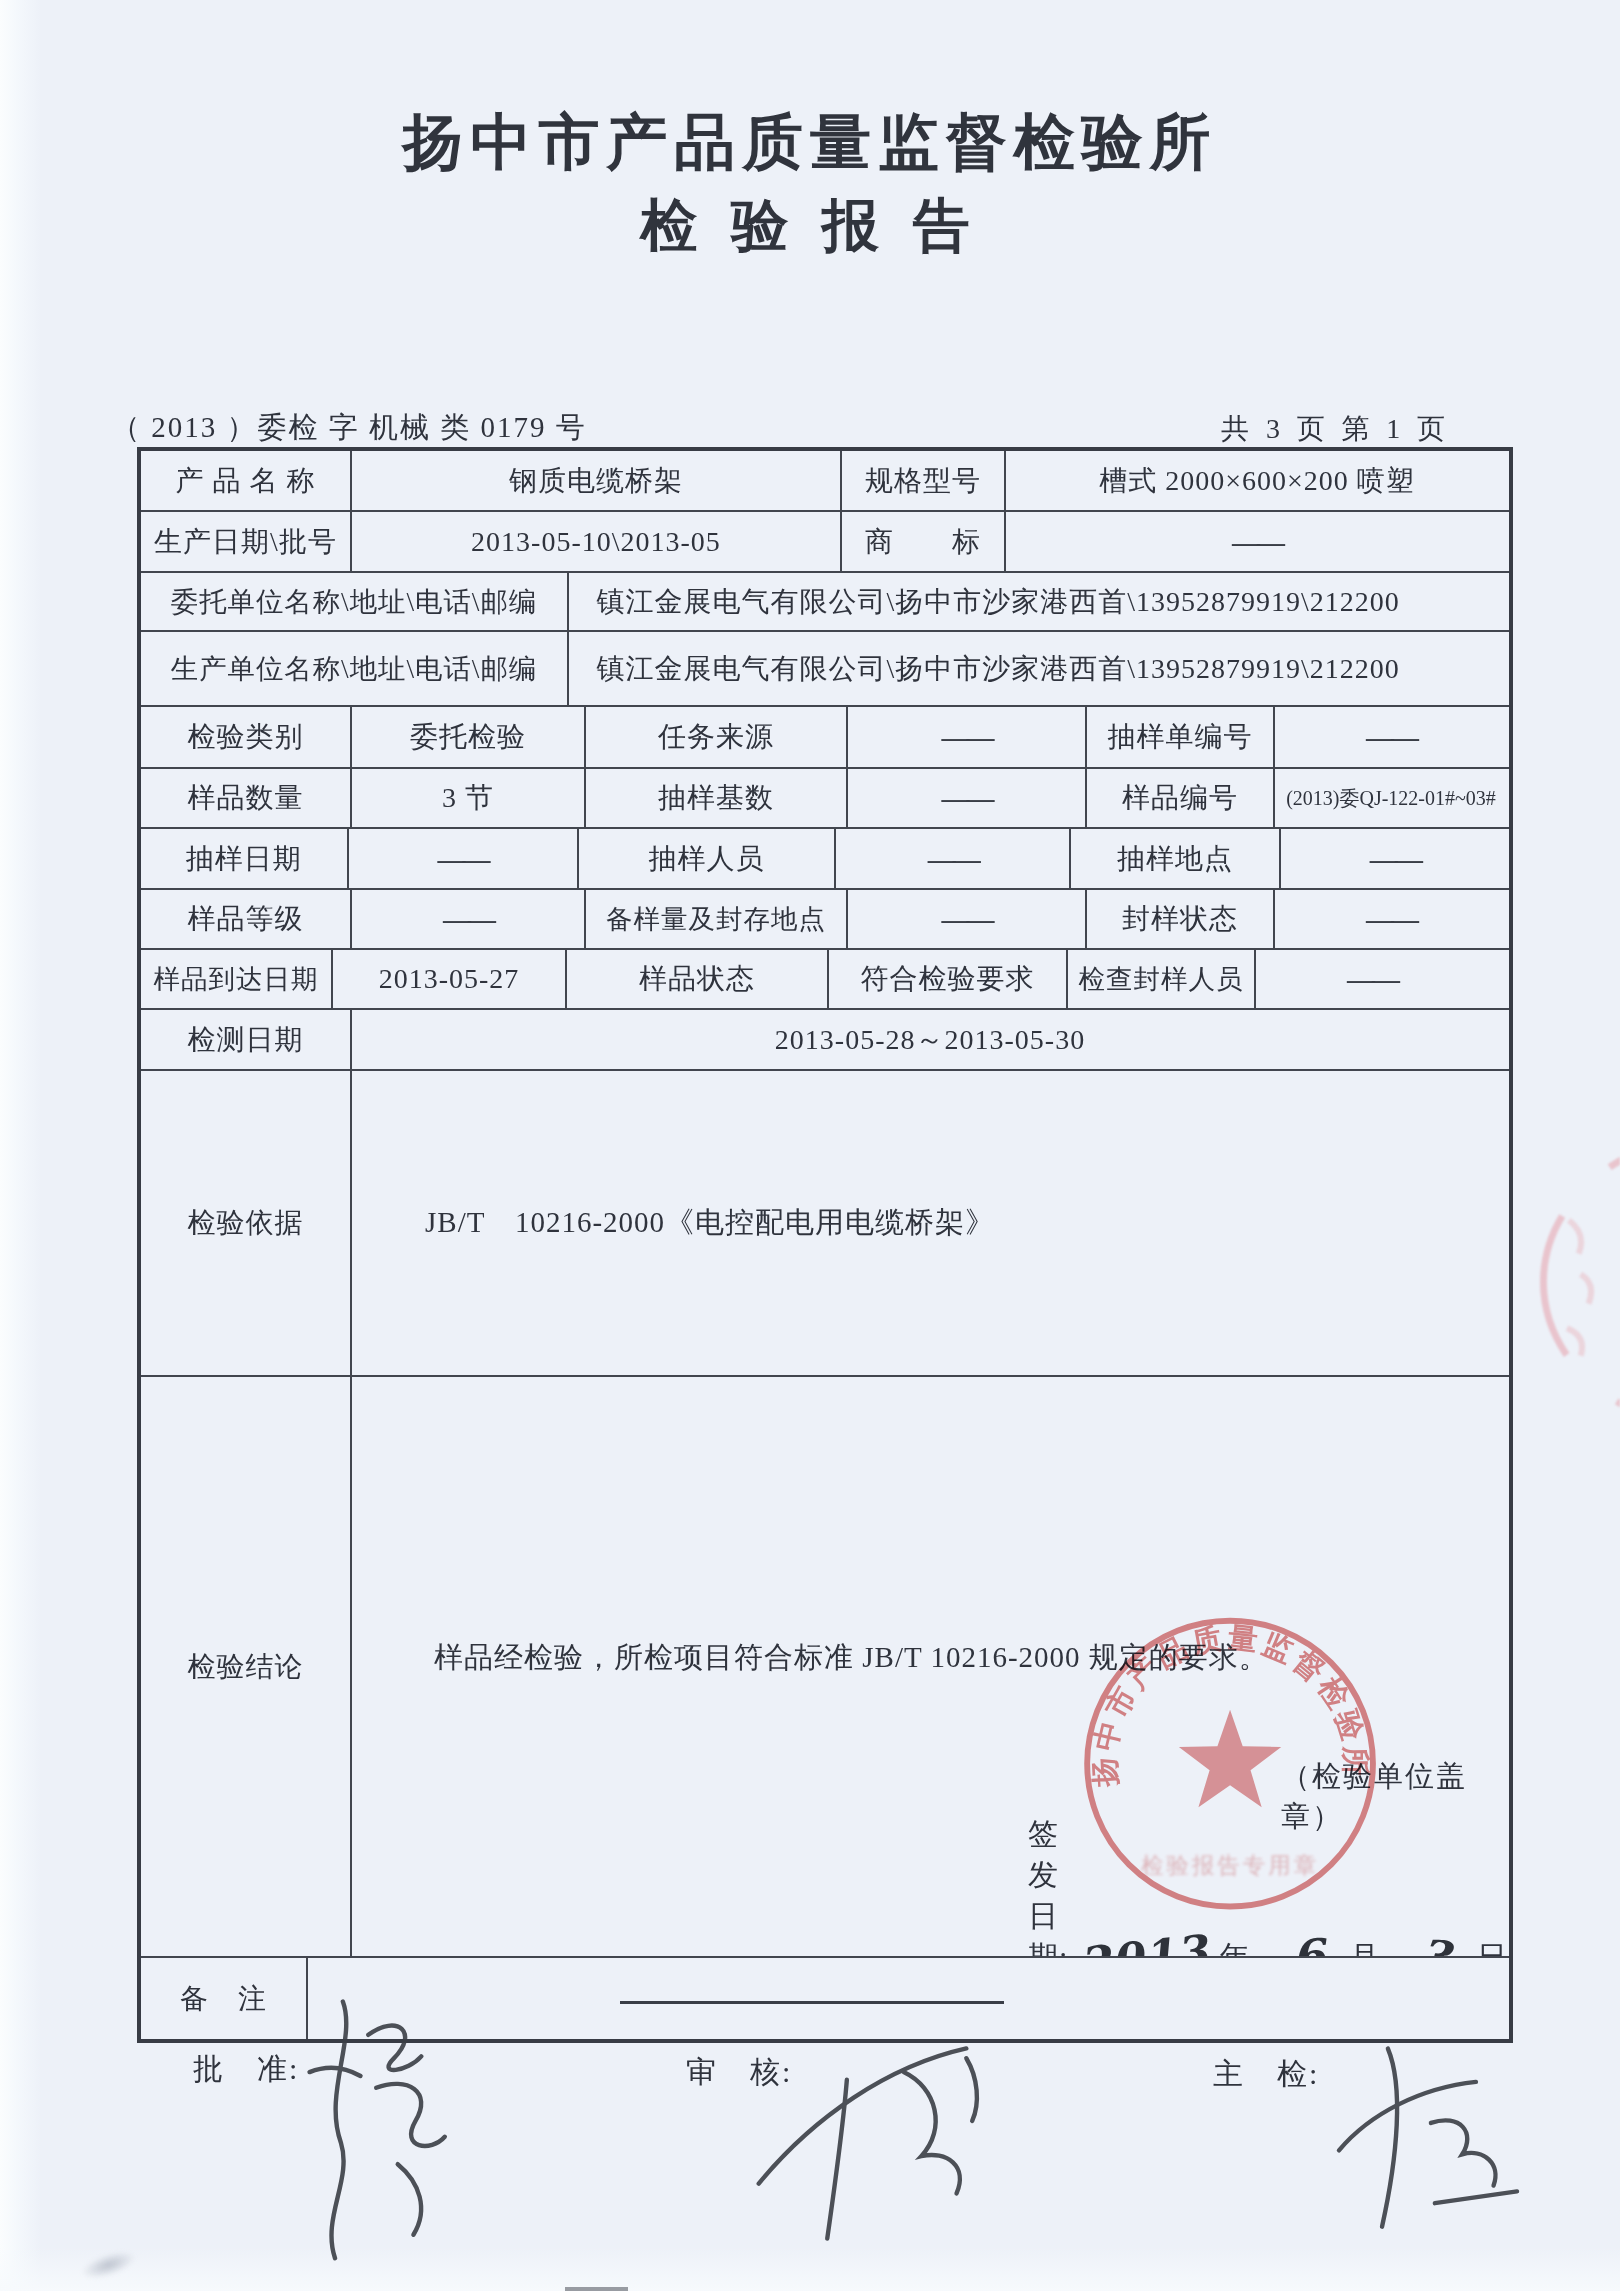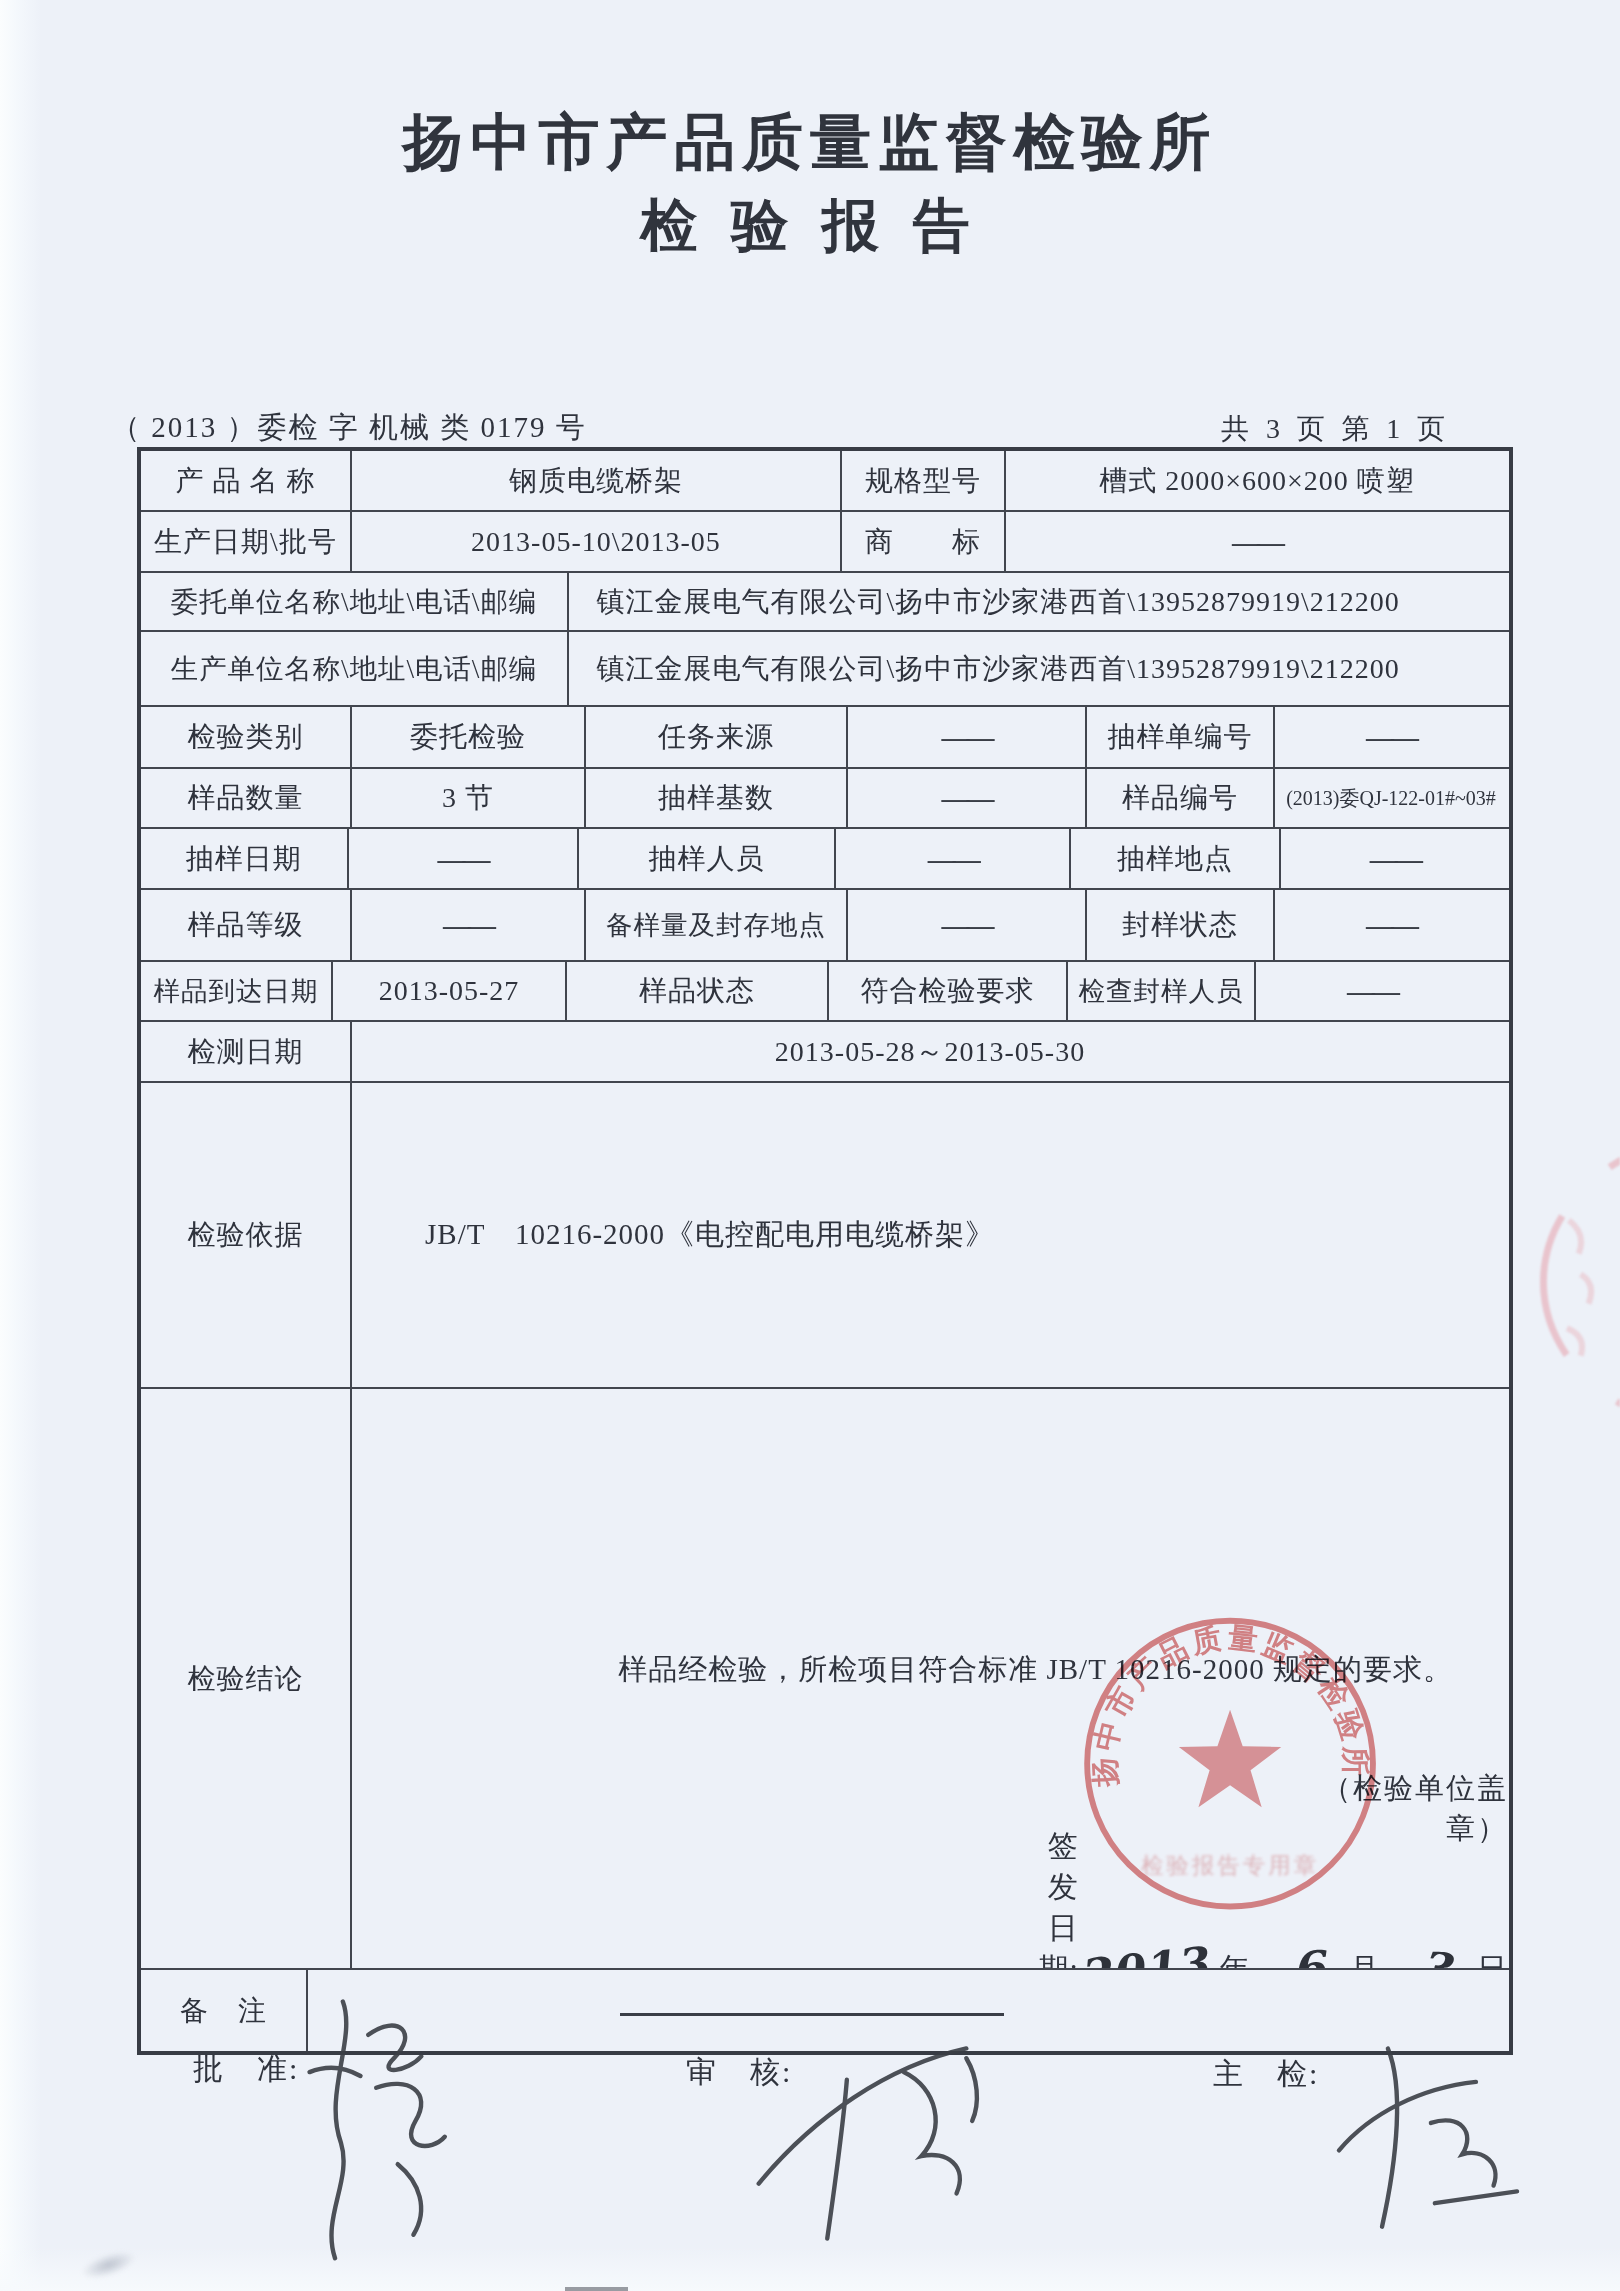--- a/index.html
+++ b/index.html
@@ -14,21 +14,21 @@
       font-size:61px;font-weight:bold;letter-spacing:6.9px;color:#30343d;}
   .t2{position:absolute;top:188px;left:0;width:1620px;text-align:center;
       font-size:57px;font-weight:bold;letter-spacing:9.8px;color:#30343d;}
   .docline{position:absolute;top:408px;left:111px;font-size:29px;letter-spacing:2px;}
   .pageinfo{position:absolute;top:410px;right:170px;font-size:28px;letter-spacing:4.9px;margin-left:48px;}
   .tbl{position:absolute;left:137px;top:447px;width:1376px;box-sizing:border-box;
        border:4.9px solid #383c45;}
   .row{display:flex;box-sizing:border-box;border-bottom:2px solid #42464f;}
   .row.last{border-bottom:none;}
   .c{box-sizing:border-box;border-right:2px solid #42464f;display:flex;
-     align-items:center;justify-content:center;text-align:right;
+     align-items:center;justify-content:center;text-align:left;
      font-size:28px;letter-spacing:1px;padding:0 5.9px;overflow:hidden;}
   .c.end{border-right:none;}
   .c.lft{justify-content:flex-start;text-align:left;padding-left:27.4px;}
   .dash{letter-spacing:-2.9px;font-weight:bold;color:#3a3e47;}
   .small{font-size:20px;letter-spacing:0;}
   .rel{position:relative;}
   .concl-text{position:absolute;left:82px;top:261px;width:1019px;font-size:29px;
               letter-spacing:1px;}
   .seal-note{position:absolute;left:929px;top:380px;font-size:29px;letter-spacing:2px;}
   .issue{position:absolute;left:676px;top:437px;display:flex;align-items:flex-end;
@@ -107,21 +107,21 @@
 
     <div class="row" style="height:61px">
       <div class="c" style="width:211px">抽样日期</div>
       <div class="c dash" style="width:234px">——</div>
       <div class="c" style="width:262px">抽样人员</div>
       <div class="c dash" style="width:239px">——</div>
       <div class="c" style="width:213px">抽样地点</div>
       <div class="c end dash" style="width:232px">——</div>
     </div>
 
-    <div class="row" style="height:72px">
+    <div class="row" style="height:60px">
       <div class="c" style="width:211px">样品等级</div>
       <div class="c dash" style="width:234px">——</div>
       <div class="c" style="width:262px;font-size:26.5px">备样量及封存地点</div>
       <div class="c dash" style="width:239px">——</div>
       <div class="c" style="width:188px">封样状态</div>
       <div class="c end dash" style="width:232px">——</div>
     </div>
 
     <div class="row" style="height:60px">
       <div class="c" style="width:192px;font-size:26.5px">样品到达日期</div>

